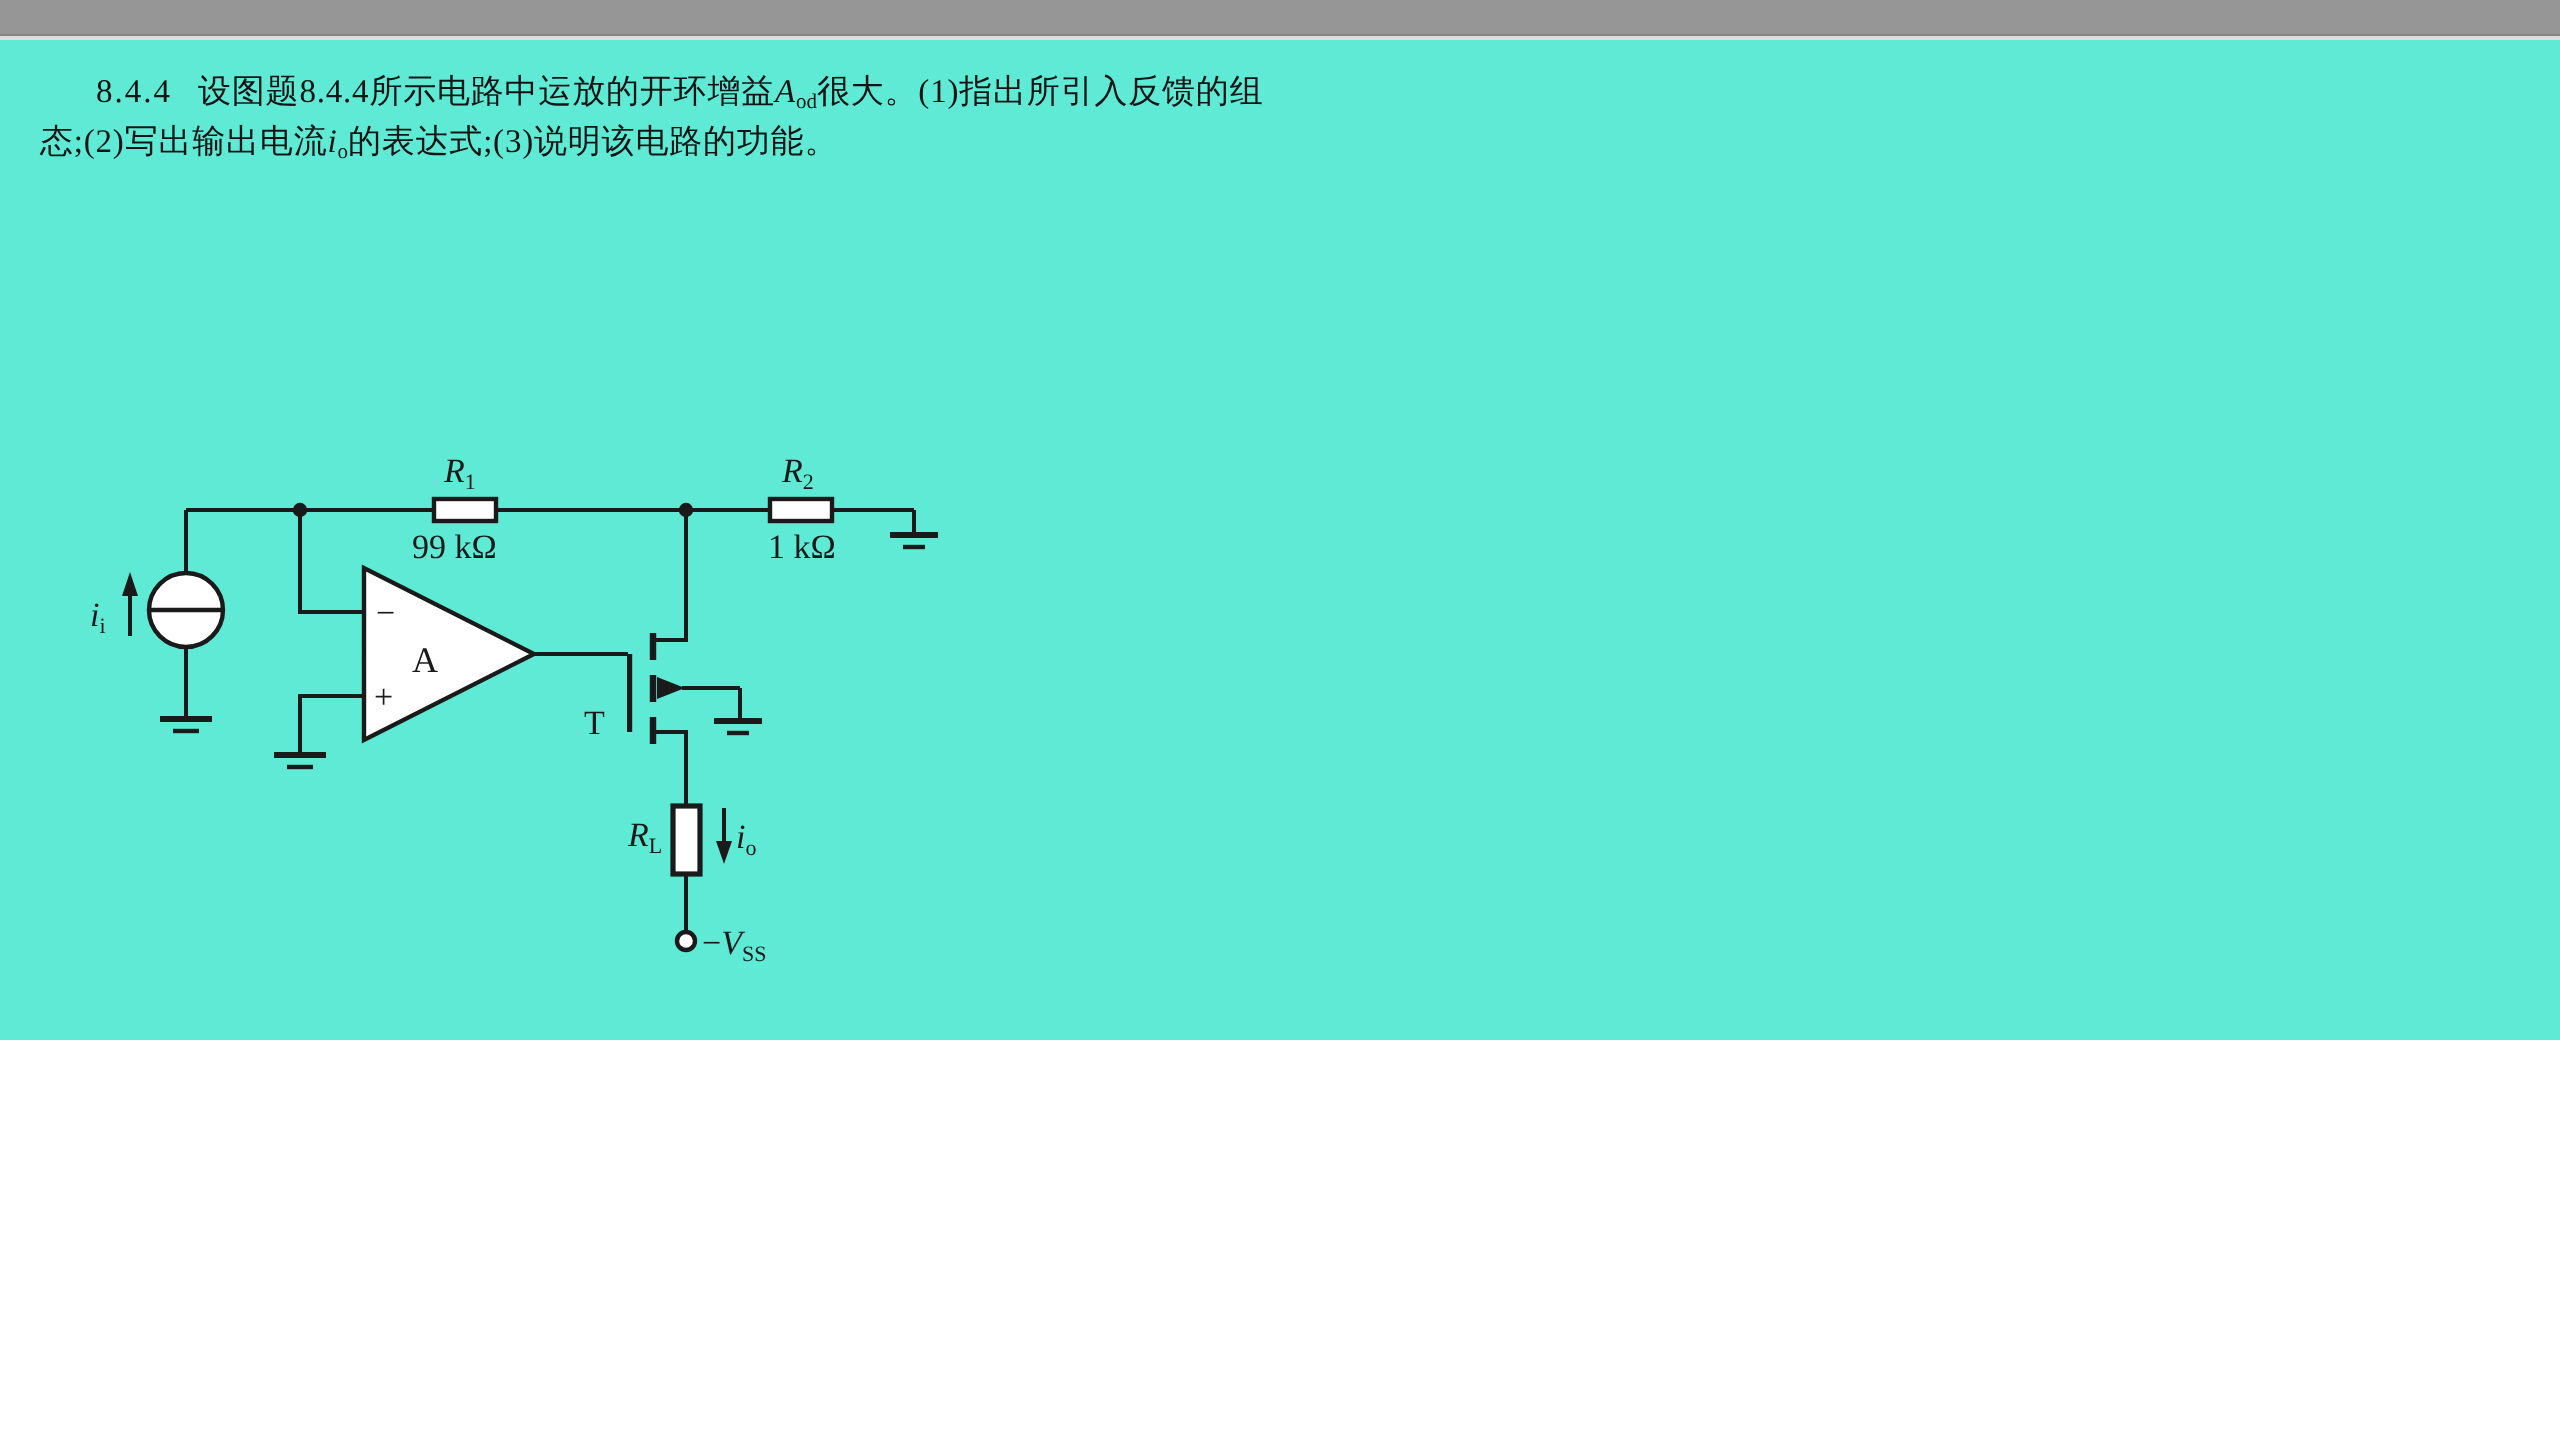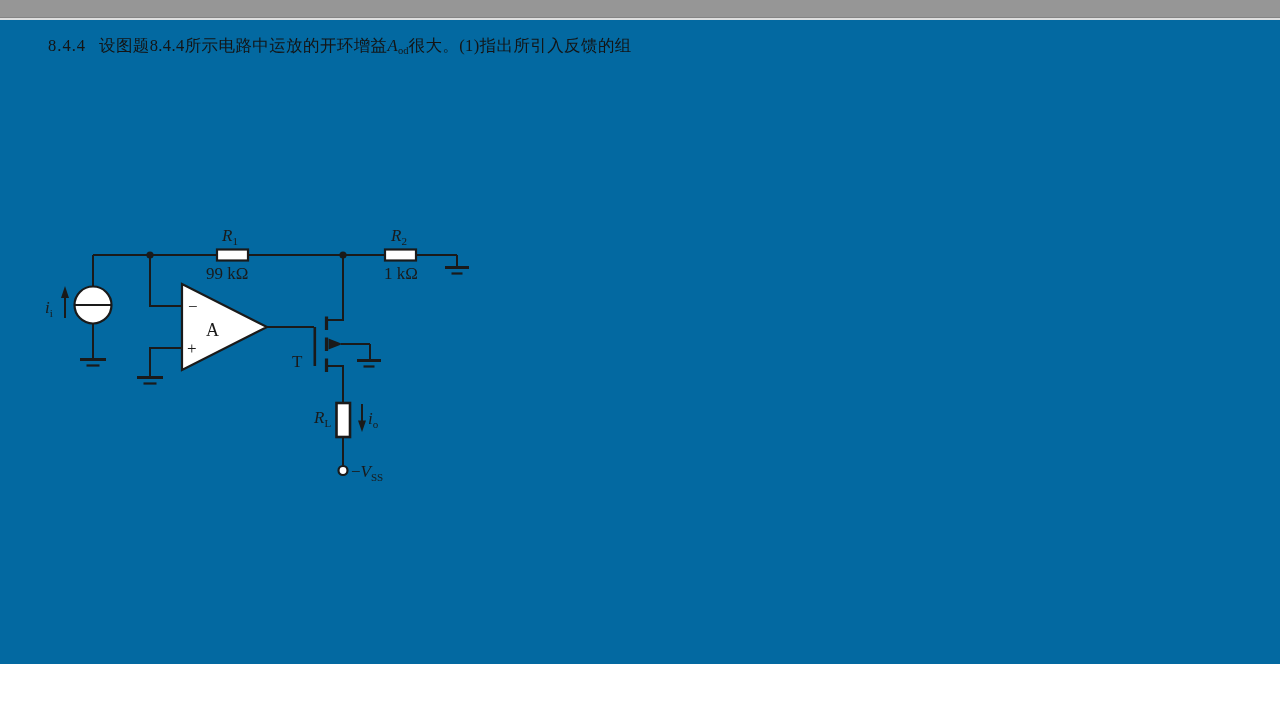--- a/index.html
+++ b/index.html
@@ -1,20 +1,20 @@
 <!DOCTYPE html>
 <html><head>
 <meta charset="utf-8">
 <style>
   html,body{margin:0;padding:0;}
   body{background:#ffffff;}
   .page{
     position:relative;
-    width:1280px;height:664px;
-    background:#0369a1;
+    width:1280px;height:520px;
+    background:#5eead4;
     overflow:hidden;
     font-family:"Liberation Serif","DejaVu Serif",serif;
     color:#151515;
   }
   .letterbox{
     position:absolute;left:0;top:0;
     width:1280px;height:17px;
     background:#969696;
     border-bottom:1px solid #848484;
     box-shadow:0 2px 0 #dedede;
@@ -38,20 +38,21 @@
 </style>
 </head>
 <body>
 
 <div class="page">
 
   <div class="letterbox"></div>
 
   <div class="ptext" id="line1"><span class="num">8.4.4</span><span class="gap"></span><span>设图题8.4.4所示电路中运放的开环增益</span><i>A</i><sub>od</sub><span>很大。(1)指出所引入反馈的组</span></div>
 
+  <div class="ptext" id="line2"><span>态;(2)写出输出电流</span><i>i</i><sub>o</sub><span>的表达式;(3)说明该电路的功能。</span></div>
 
   <svg width="1280" height="720" viewBox="0 0 1280 720" style="position:absolute;left:0;top:0;" stroke-linecap="butt" stroke-linejoin="miter">
 
     <g stroke="#1a1a1a" stroke-width="2" fill="none">
       <path d="M93,255 H457"></path>
       <path d="M150,255 V306 H182"></path>
       <path d="M182,348 H150 V377"></path>
       <path d="M267,327 H314"></path>
       <path d="M328,320 H343 V256"></path>
       <path d="M328,366 H343 V403"></path>

